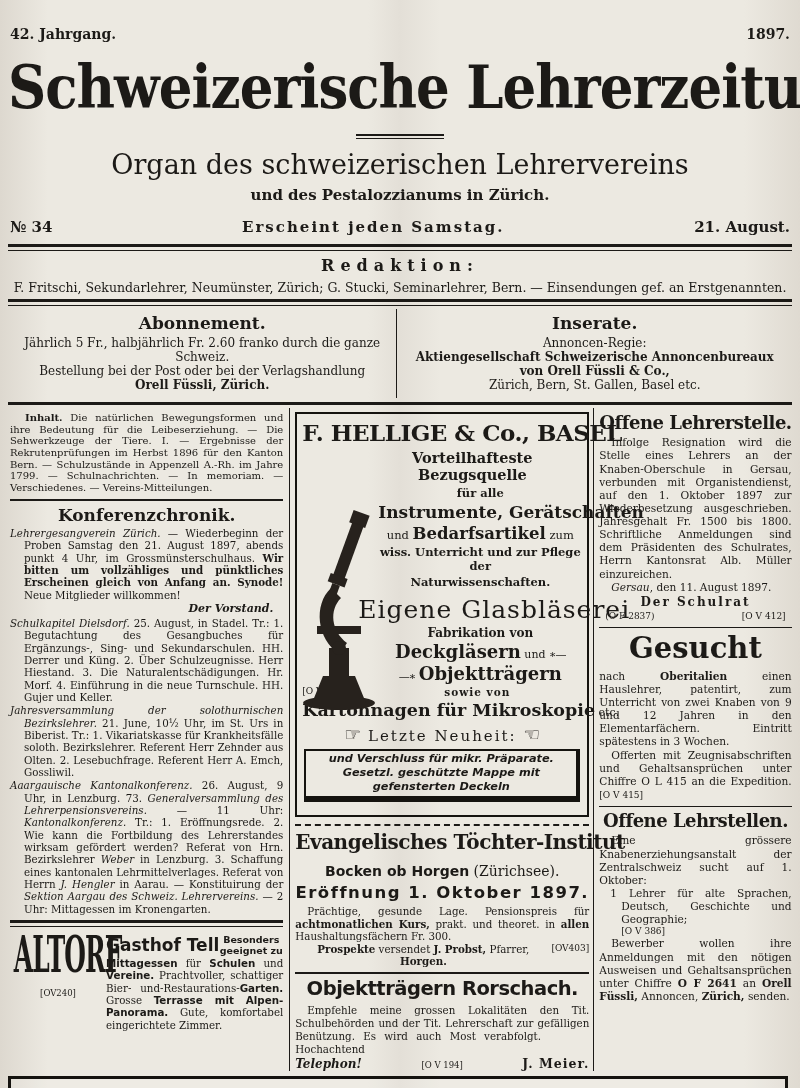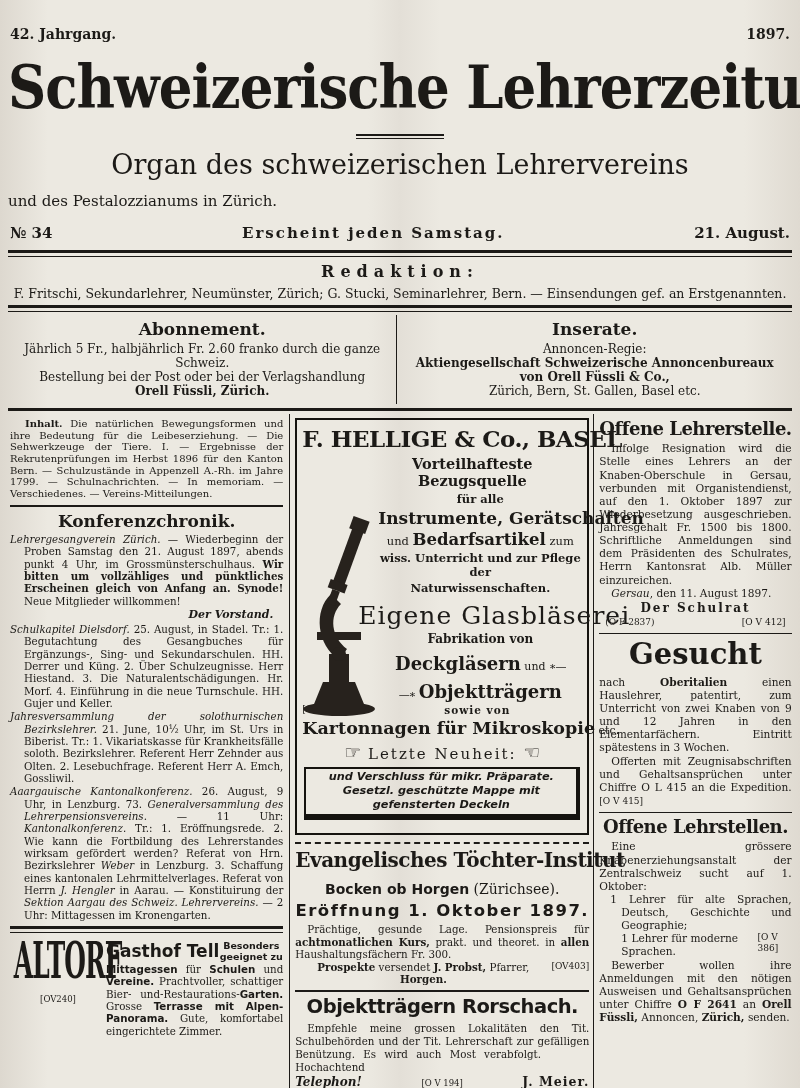--- a/index.html
+++ b/index.html
@@ -9,21 +9,21 @@
     background-image:linear-gradient(90deg,#ddd8cf 0%,#ece9e1 6%,#ece9e1 46%,#e3dfd7 50%,#ece9e1 55%,#ece9e1 93%,#dfdad1 100%);
     color:#1c1a17;
     font-family:"DejaVu Serif", serif;
   }
   .page{padding:0 8px;}
   
   .mast-top{display:flex;justify-content:space-between;font-weight:bold;font-size:14px;padding:26px 2px 0 2px;}
   .title{font-size:53px;font-weight:bold;text-align:center;letter-spacing:-1px;margin-top:14px;transform:scaleY(1.12);white-space:nowrap;}
   .title-rule{width:88px;margin:16px auto 0;border-top:2px solid #1c1a17;border-bottom:1px solid #1c1a17;height:2px;}
   .subtitle1{text-align:center;font-size:27px;margin-top:10px;}
-  .subtitle2{font-size:15px;font-weight:normal;margin-top:12px;}
+  .subtitle2{text-align:center;font-size:15px;font-weight:bold;margin-top:6px;}
   .mast-bottom{display:flex;justify-content:space-between;align-items:baseline;font-weight:bold;font-size:15px;margin-top:14px;padding:0 2px;}
   .mast-bottom .center{letter-spacing:2px;}
   .rule-double{border-top:3px solid #1c1a17;border-bottom:1px solid #1c1a17;height:3px;margin-top:8px;}
   .rule-thick{border-top:3px solid #1c1a17;margin-top:4px;}
   
   .redaktion{text-align:center;padding:5px 0 4px;}
   .redaktion .hd{font-weight:bold;font-size:16px;letter-spacing:6px;}
   .redaktion .ln{font-size:12.5px;margin-top:5px;}
   .subinfo{display:flex;margin-top:3px;}
   .subinfo .half{padding:4px 8px 6px;text-align:center;font-size:12px;}
@@ -61,21 +61,21 @@
   .hellige-title{font-weight:bold;font-size:23px;white-space:nowrap;letter-spacing:-0.5px;margin-top:2px;}
   .hellige-l1{font-weight:bold;font-size:14.5px;margin-top:3px;margin-left:60px;}
   .hellige-shift{margin-left:76px;}
   .hellige-l2{font-weight:bold;font-size:11.5px;margin-top:3px;}
   .hellige-l3{font-weight:bold;font-size:17px;margin-top:2px;white-space:nowrap;}
   .hellige-l4{font-size:11.5px;margin-top:2px;}
   .hellige-l4 .big{font-weight:bold;font-size:16.5px;}
   .hellige-l5{font-weight:bold;font-size:11.5px;margin-top:2px;}
   .glas{font-size:25px;letter-spacing:1px;margin:6px 0 2px 56px;white-space:nowrap;}
   .fab{font-weight:bold;font-size:12px;margin-top:2px;}
-  .deck-row{font-size:11px;margin-top:7px;white-space:nowrap;}
+  .deck-row{font-size:11px;margin-top:1px;white-space:nowrap;}
   .deck-row .big{font-weight:bold;font-size:18px;}
   .deck-row .orn{letter-spacing:-1px;}
   .codes-row{display:flex;font-size:9px;margin-top:2px;}
   .codes-row .c{width:70px;text-align:left;}
   .codes-row .s{flex:1;font-weight:bold;font-size:10.5px;letter-spacing:1px;}
   .karton{font-weight:bold;font-size:17.5px;margin-top:2px;white-space:nowrap;}
   .karton .etc{font-size:11px;font-weight:normal;}
   .neuheit{font-size:15px;letter-spacing:2px;margin-top:3px;}
   .neuheit .hand{font-size:19px;letter-spacing:0;}
   .mappe-box{border:2px solid #15130f;border-right-width:4px;border-bottom-width:6px;margin:4px 2px 0;padding:1px 3px 2px;font-family:"DejaVu Sans",sans-serif;font-style:italic;font-weight:bold;font-size:11.3px;line-height:1.25;}
@@ -319,21 +319,20 @@
       <div class="r-par">
         <span>Offerten mit Zeugnisabschriften und Gehaltsansprüchen unter Chiffre O L 415 an die Expedition. </span><span class="code-inline">[O V 415]</span>
       </div>
 
       <div class="rule-thin"></div>
 
       <div class="r-head">Offene Lehrstellen.</div>
       <div class="r-par">Eine grössere Knabenerziehungsanstalt der Zentralschweiz sucht auf 1. Oktober:</div>
       <div class="r-item">1 Lehrer für alte Sprachen, Deutsch, Geschichte und Geographie;</div>
       <div class="r-item2">
-        <span>1 Lehrer für moderne Sprachen.</span>
         <span class="code-inline">[O V 386]</span>
       </div>
       <div class="r-par">
         <span>Bewerber wollen ihre Anmeldungen mit den nötigen Ausweisen und Gehaltsansprüchen unter Chiffre </span><span class="b">O F 2641</span><span> an </span><span class="b">Orell Füssli,</span><span> Annoncen, </span><span class="b">Zürich,</span><span> senden.</span>
       </div>
     </div>
   </div>
 
   <div class="ad-seide">
     <div class="seide-left">

